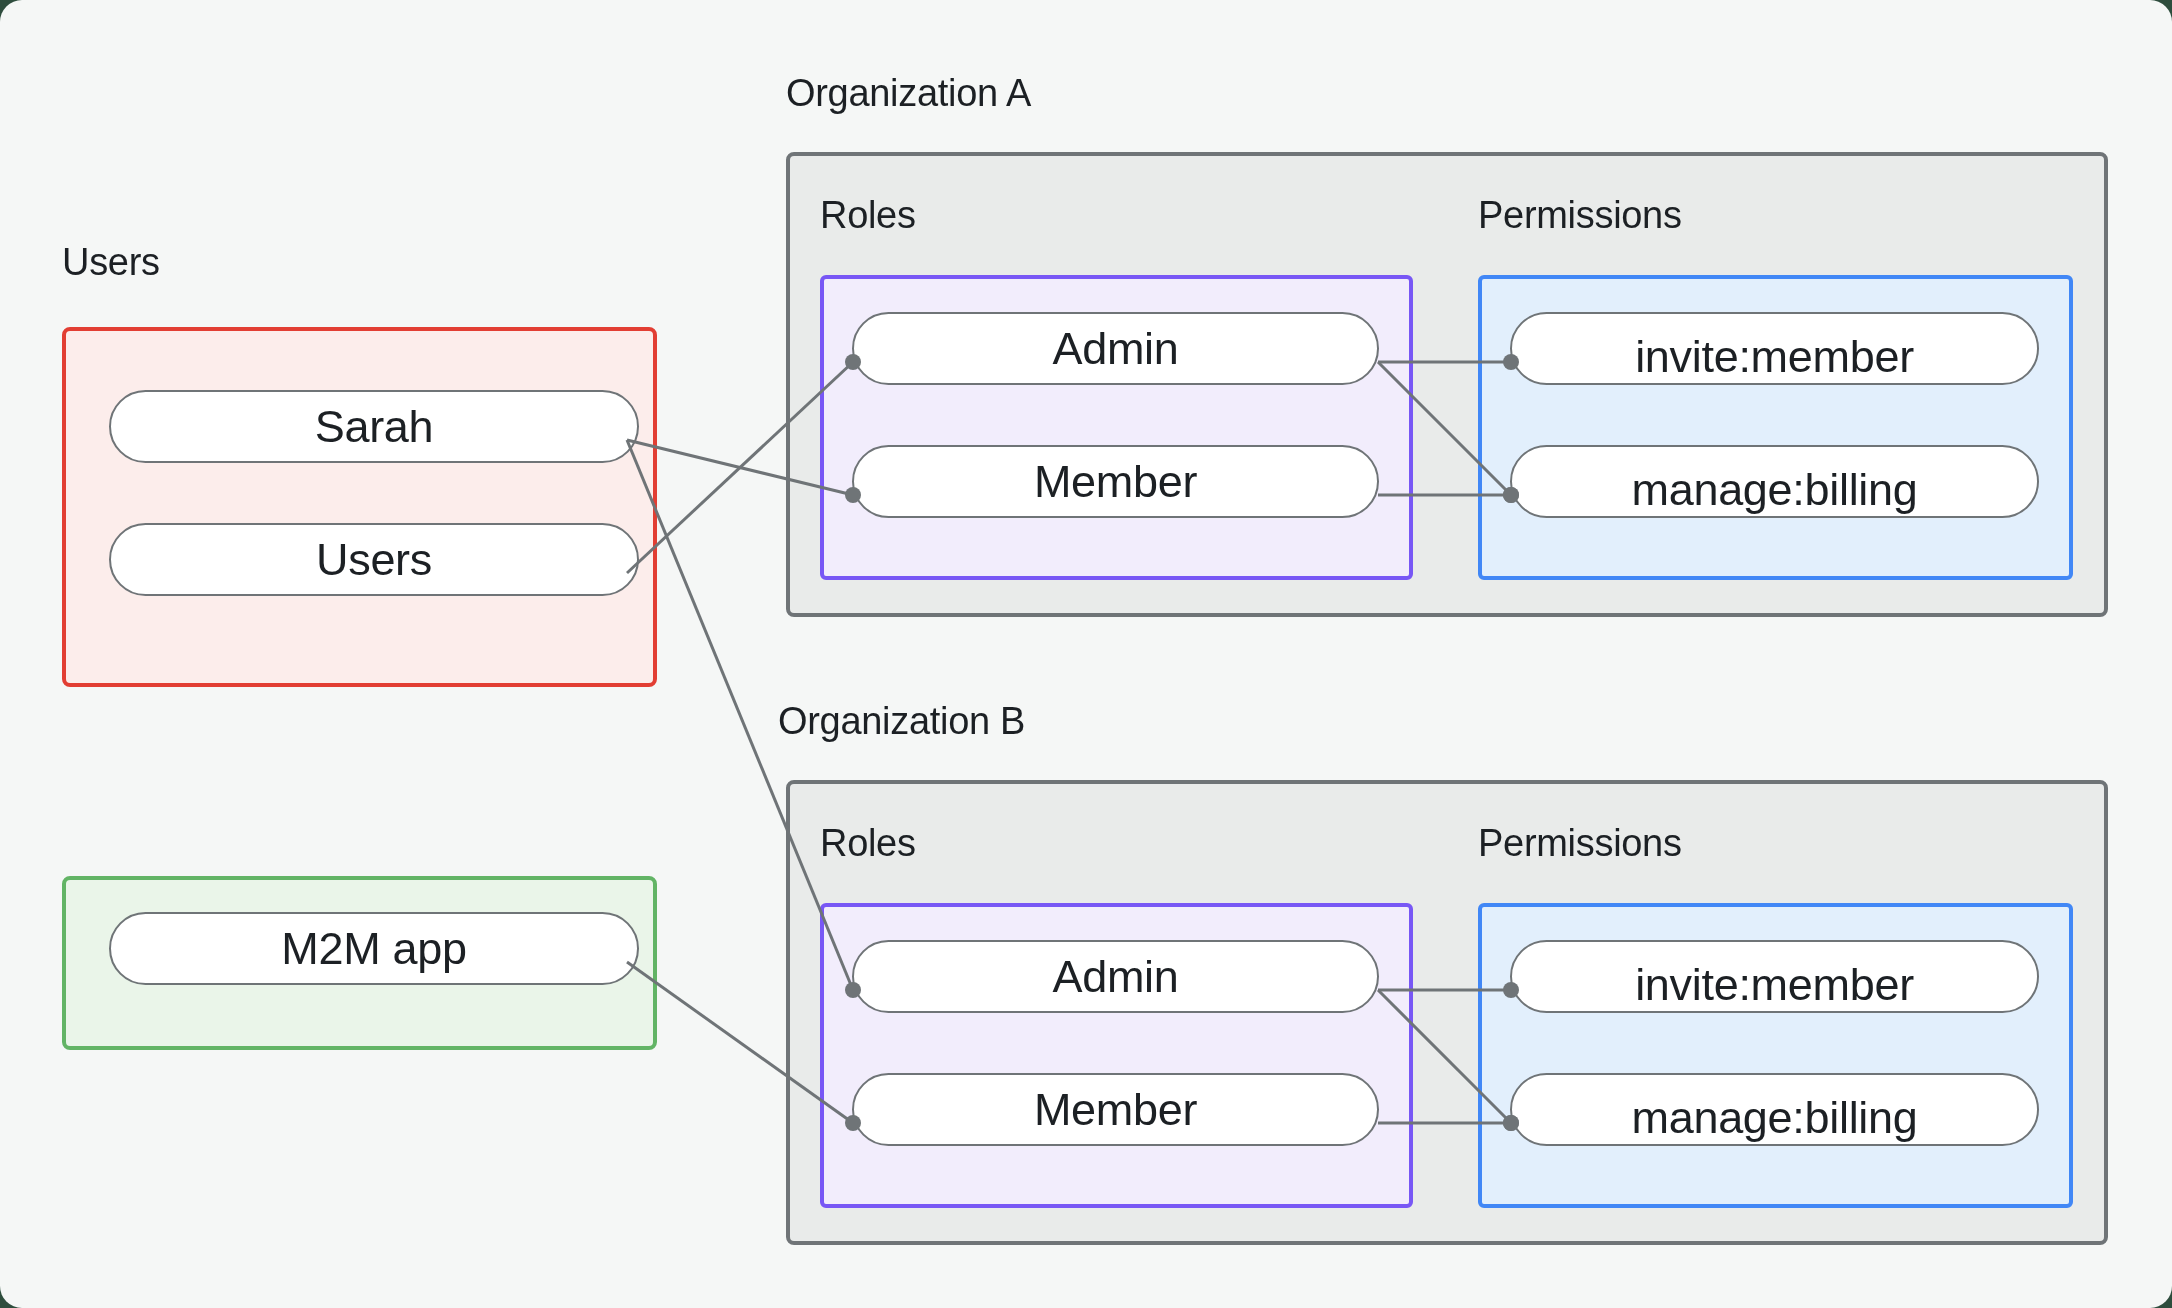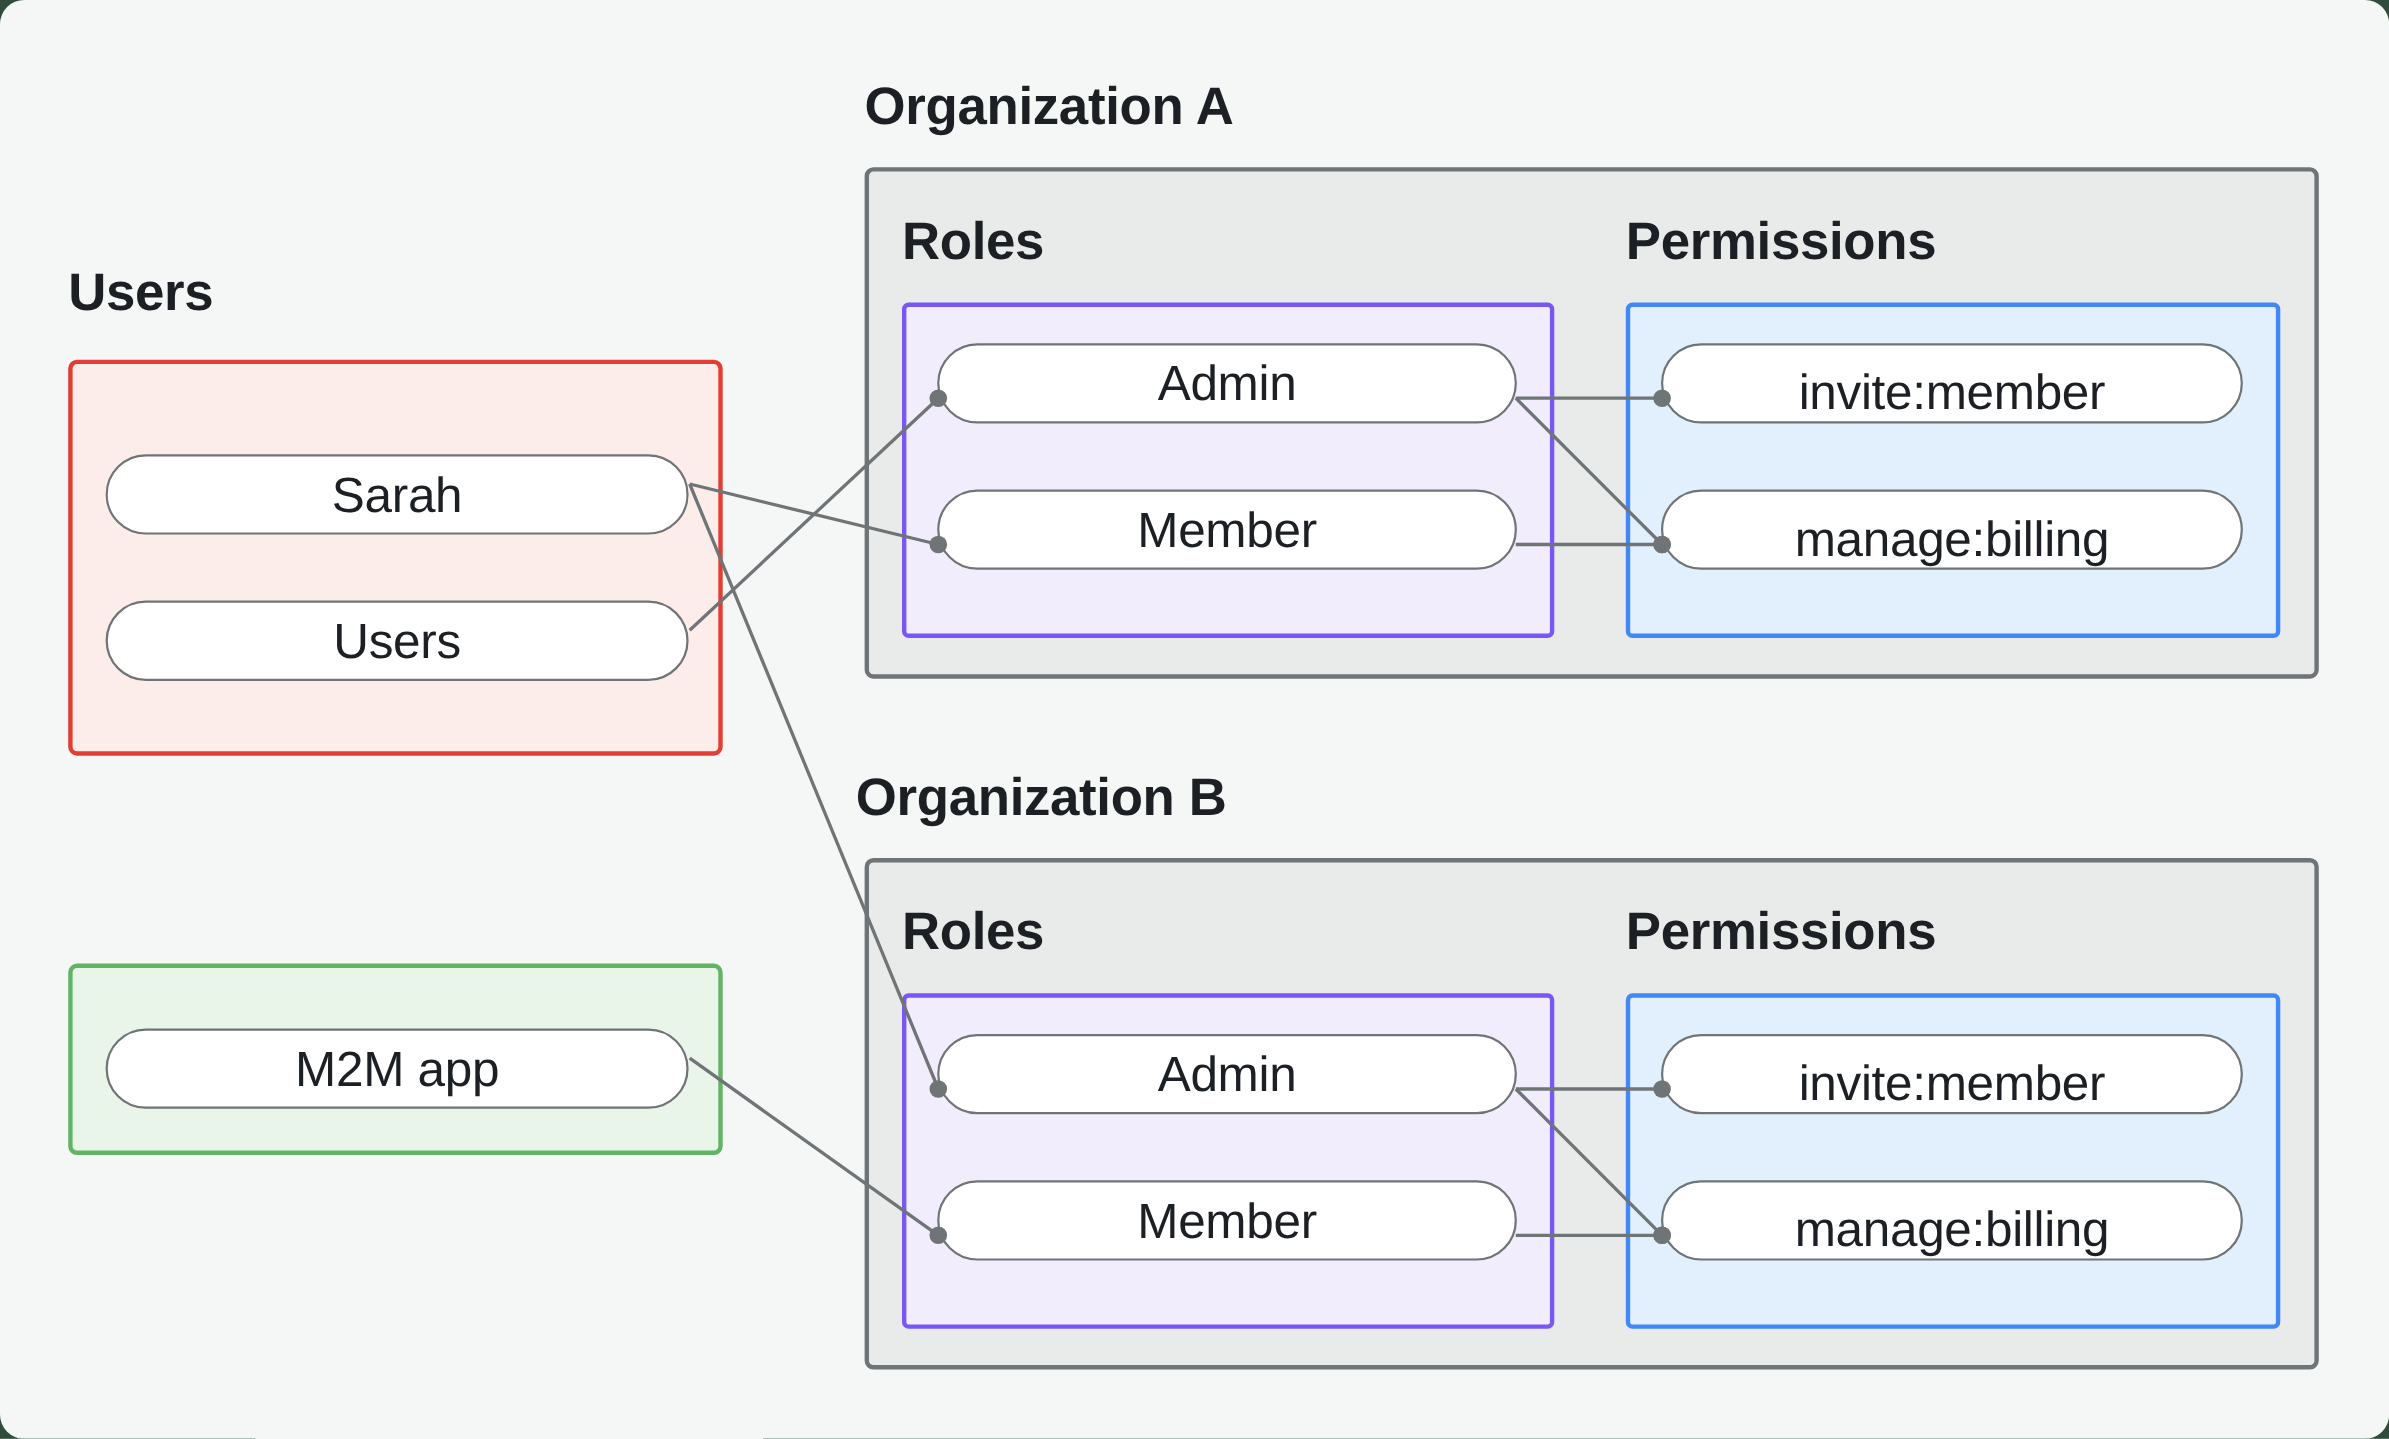--- a/index.html
+++ b/index.html
@@ -11,23 +11,23 @@
   }
   #card{
     position:relative;
     width:2172px;height:1308px;
     background:#f5f7f6;
     border-radius:22px;
     overflow:hidden;
   }
   .label{
     position:absolute;
-    font-size:48px;
+    font-size:38px;
     line-height:1;
-    font-weight:700;
+    font-weight:400;
     color:#1c2024;
     letter-spacing:-0.3px;
     white-space:nowrap;
   }
   .groupbox{
     position:absolute;
     box-sizing:border-box;
     border-radius:8px;
   }
   .box-users{ left:62px; top:327px; width:595px; height:360px;
@@ -62,21 +62,21 @@
     border:2.5px solid #6f7477;
     border-radius:60px;
     display:flex;
     align-items:center;
     justify-content:center;
     font-size:45px;
     color:#1c2024;
     letter-spacing:-0.3px;
     white-space:nowrap;
   }
-  .pill-left{ left:96px; width:530px;margin-top:23px; }
+  .pill-left{ left:109px; width:530px; }
   .pill-role{ left:852px; width:527px; }
   .pill-perm{ left:1510px; width:529px;align-items:flex-end; }
   .wires{
     position:absolute;
     left:0; top:0;
     z-index:10;
     pointer-events:none;
   }
 </style>
 </head>

